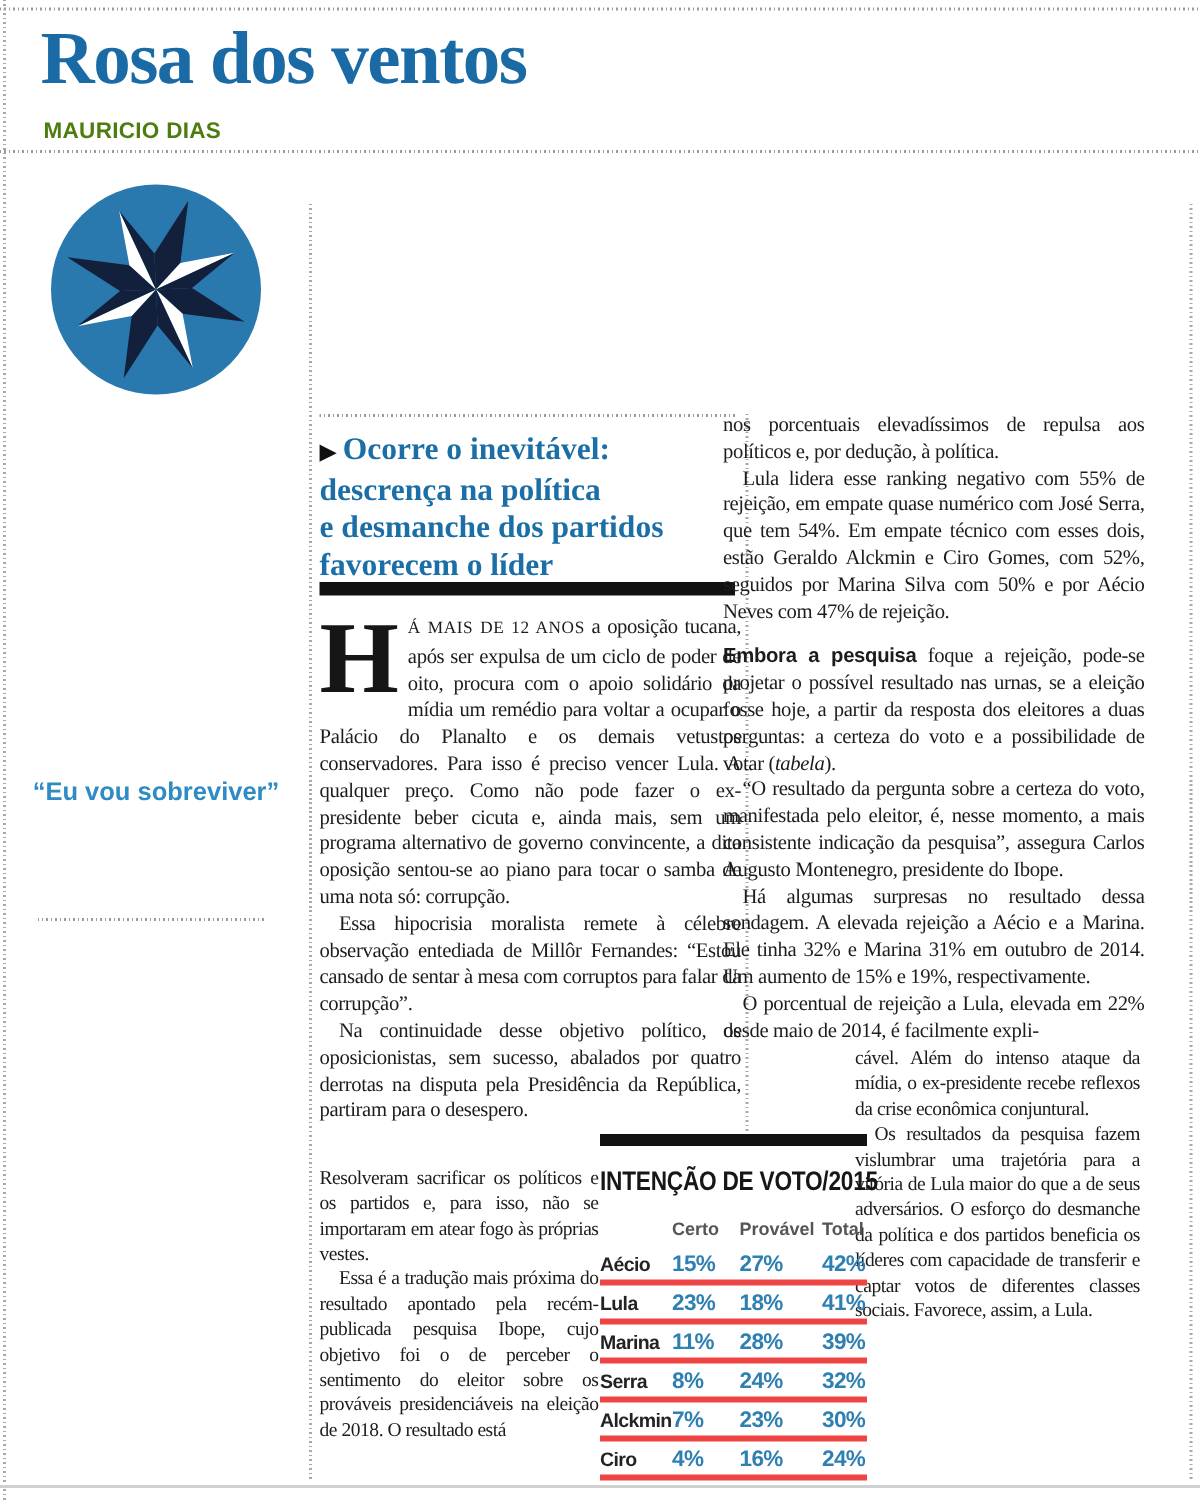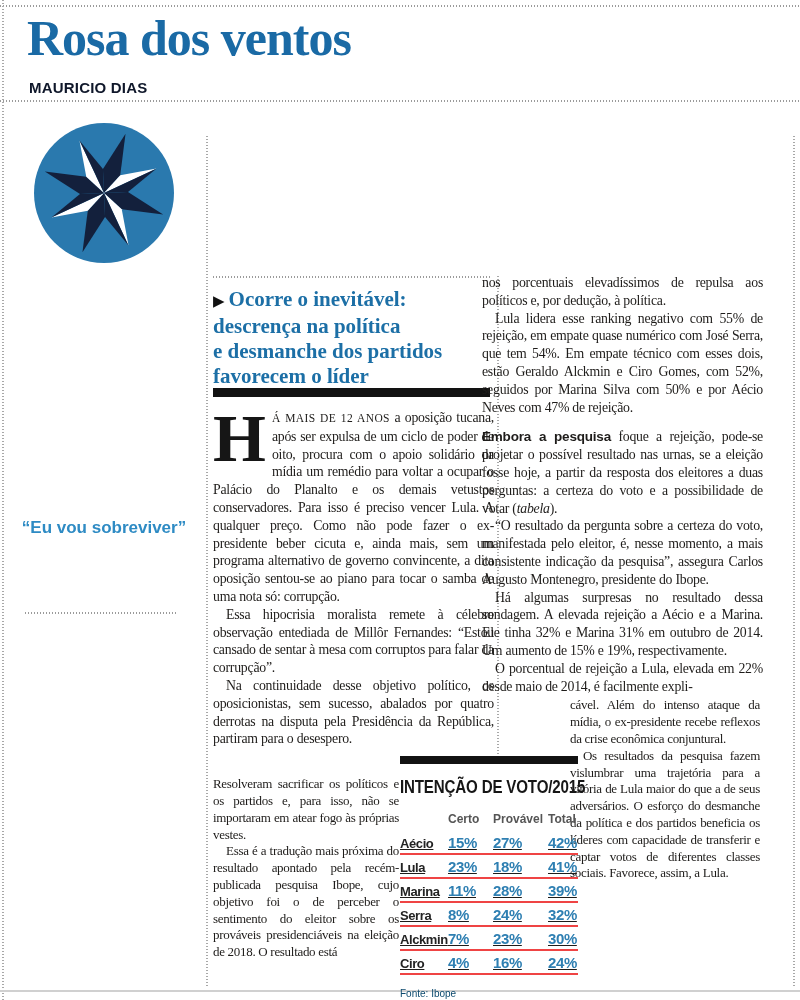--- a/index.html
+++ b/index.html
@@ -10,21 +10,21 @@
         background-image:repeating-linear-gradient(to right,#9b9b9b 0 1px,transparent 1px 3px);}
   .vdot{position:absolute;width:2px;
         background-image:repeating-linear-gradient(to bottom,#a8a8a8 0 1px,transparent 1px 3px);}
   .solidbar{position:absolute;background:#121212;}
   .grayline{position:absolute;background:#d0d0d0;}
 
   
   .col-title{position:absolute;left:27px;top:10px;font-size:50px;line-height:56px;font-weight:bold;
              color:#1a6aa5;letter-spacing:-1px;white-space:nowrap;}
   .byline{position:absolute;left:29px;top:79px;font-family:"Liberation Sans","DejaVu Sans",sans-serif;
-          font-size:15px;font-weight:bold;color:#0f172a;letter-spacing:.2px;}
+          font-size:15px;font-weight:bold;color:#4d7c0f;letter-spacing:.2px;}
 
   
   .logo{position:absolute;left:33px;top:122px;width:142px;height:142px;}
 
   
   .pullquote{position:absolute;left:8px;top:518px;width:192px;text-align:center;
              font-family:"Liberation Sans","DejaVu Sans",sans-serif;}
   .pq-quote{font-size:17px;font-weight:bold;color:#2e8bc4;margin-bottom:3px;}
   .pq-attr{font-size:14px;line-height:18px;color:#3a3836;white-space:pre-line;}
 
@@ -56,21 +56,21 @@
 
   
   .ptable{position:absolute;left:400px;top:756px;width:178px;
           font-family:"Liberation Sans","DejaVu Sans",sans-serif;}
   .pt-bar{height:8px;background:#121212;}
   .pt-title{margin-top:13px;font-size:18px;font-weight:bold;color:#161616;white-space:nowrap;
             transform:scaleX(.84);transform-origin:left;letter-spacing:-.2px;}
   .pt-grid{margin-top:14px;}
   .trow{display:grid;grid-template-columns:48px 45px 55px 30px;align-items:baseline;}
   .thead{font-size:12px;font-weight:bold;color:#555;padding-bottom:5px;}
-  .tdata{padding:3px 0 2px 0;border-bottom:2px solid #ef4444;text-decoration:underline;}
+  .tdata{padding:3px 0 2px 0;border-bottom:4px solid #ef4444;}
   .tname{font-size:13px;font-weight:bold;color:#232323;letter-spacing:-.4px;}
   .tval{font-size:15px;font-weight:bold;color:#2e7fb2;letter-spacing:-.4px;}
   .pt-source{margin-top:13px;font-size:10px;color:#0c4a6e;}
   em{font-style:italic;}
 </style>
 </head>
 <body>
 
 <div class="page">
 

